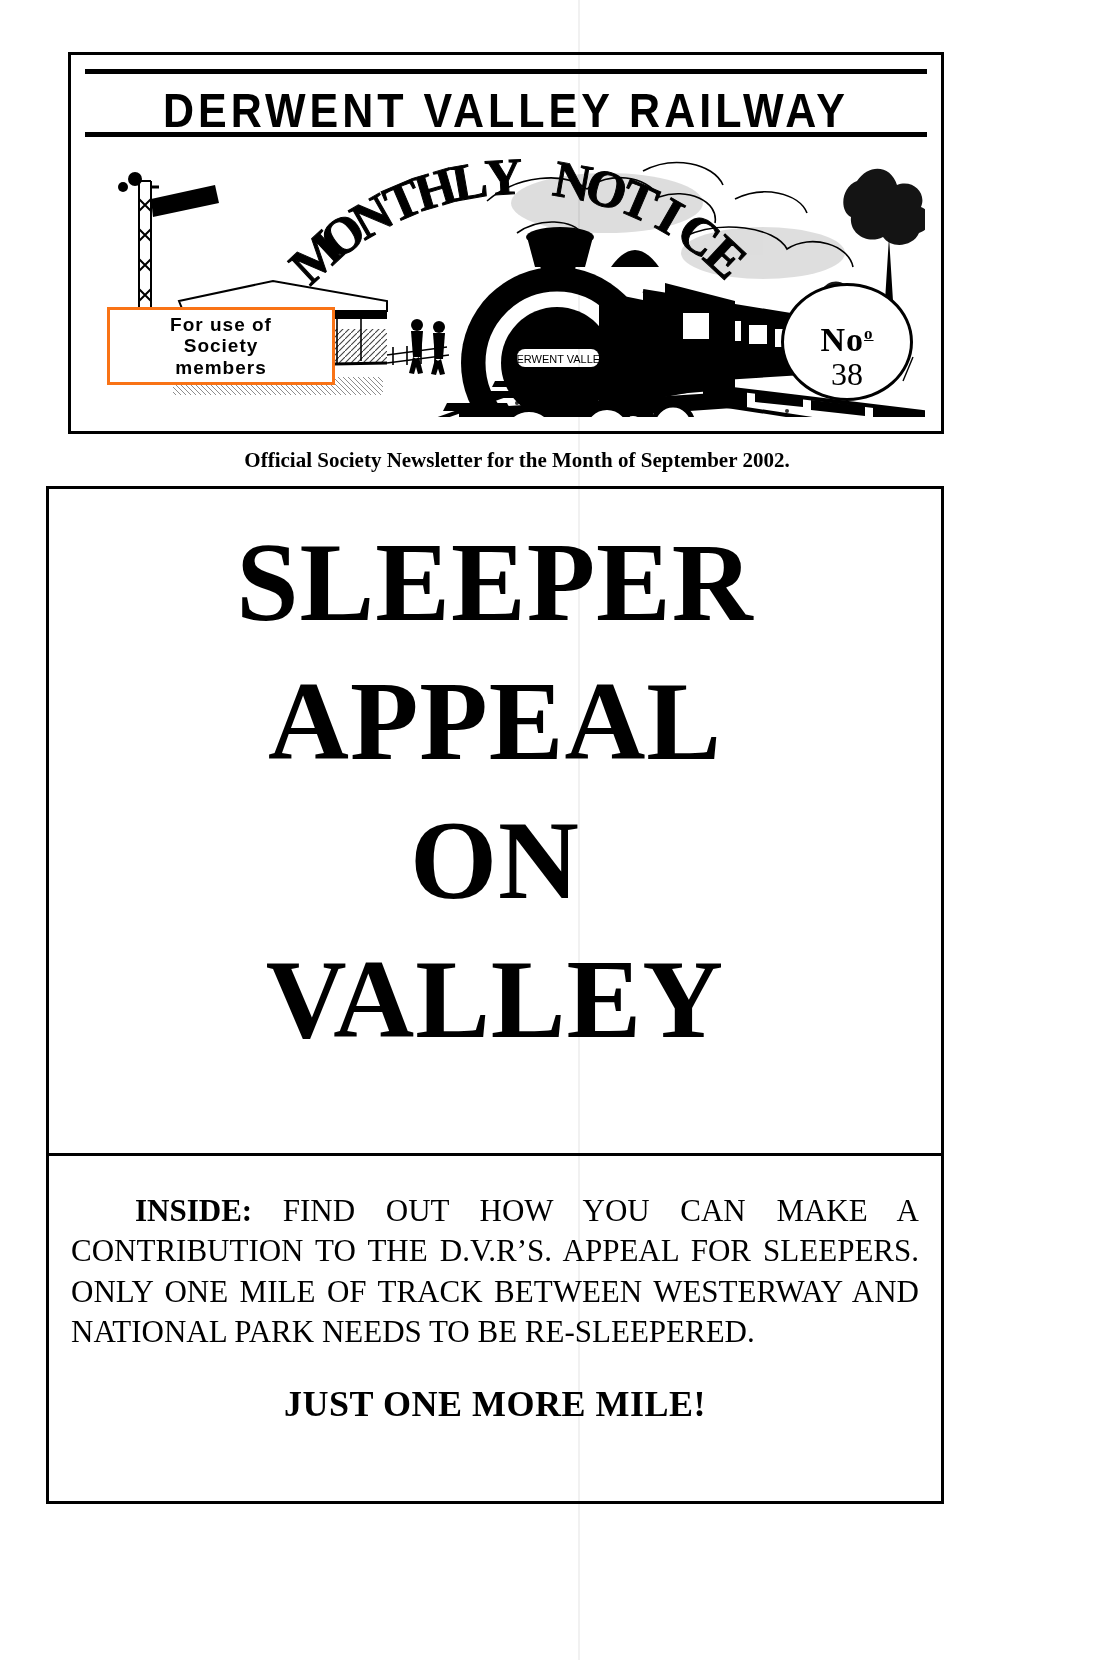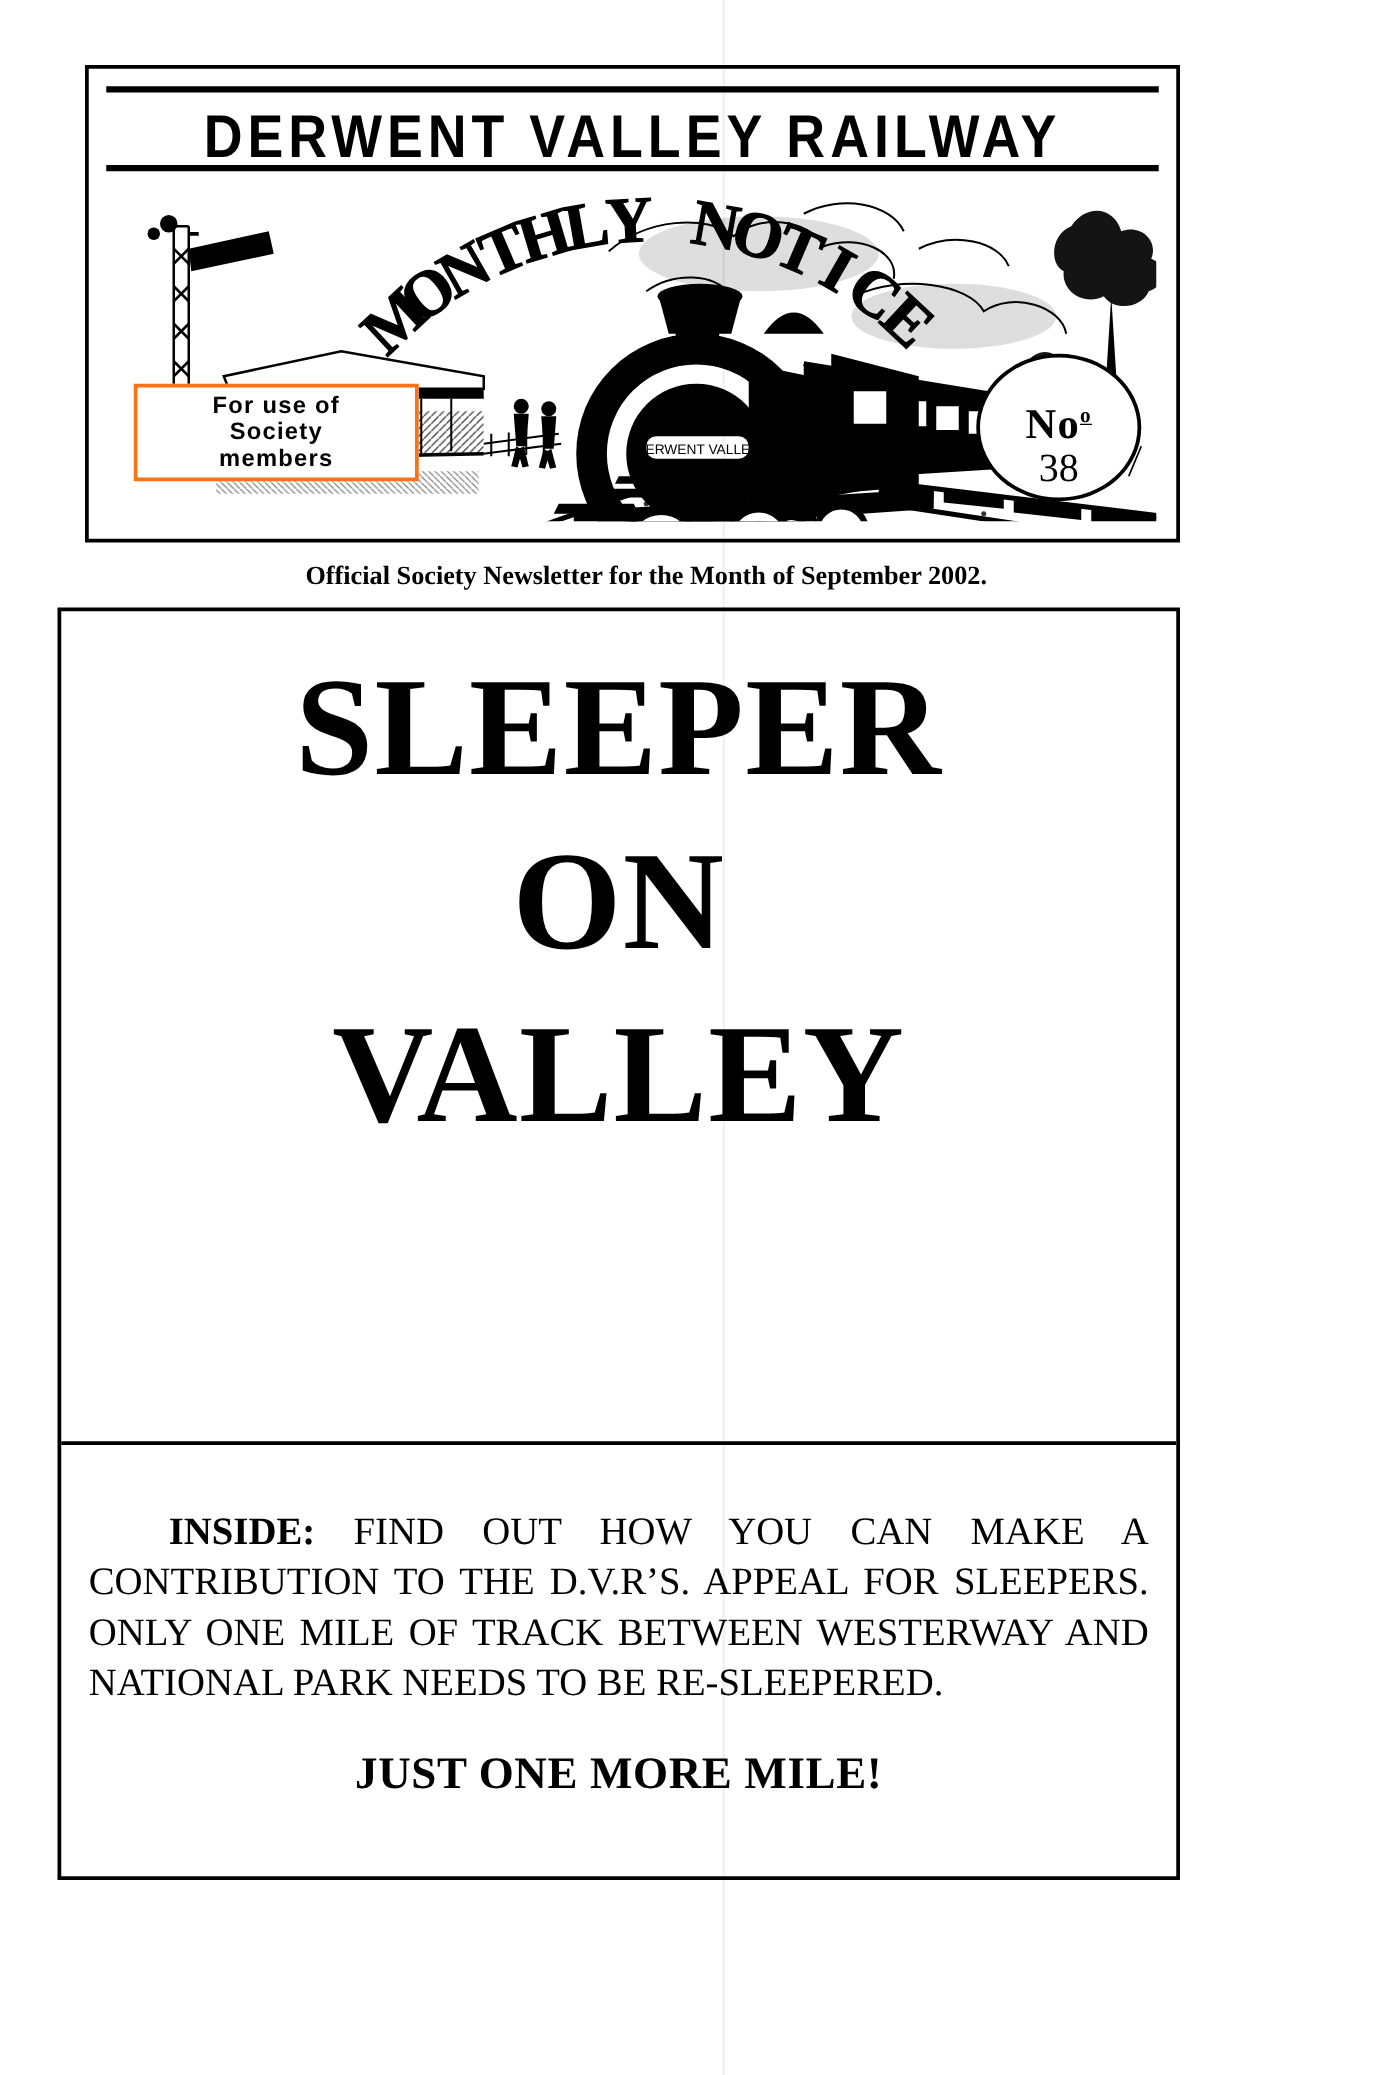--- a/index.html
+++ b/index.html
@@ -175,21 +175,21 @@
   .headline .l4 { font-size: 112px; display: block; }
 
   .inside-box {
     position: absolute;
     left: 0;
     bottom: 0;
     width: 100%;
     border-top: 3px solid #000;
     box-sizing: border-box;
     height: 348px;
-    padding: 18px 22px 0 22px;
+    padding: 4px 22px 0 22px;
   }
   .inside-par {
     font-family: "Liberation Serif", serif;
     font-size: 31px;
     line-height: 1.30;
     text-align: justify;
     text-justify: inter-word;
     text-indent: 64px;
   }
   .inside-par .lead {
@@ -437,20 +437,21 @@
     </div>
     <div class="num">38</div>
   </div>
 </div>
 
 <div class="subtitle">Official Society Newsletter for the Month of September 2002.</div>
 
 <div class="headline-box">
   <div class="headline">
     <span class="l1">SLEEPER</span>
+    <span class="l2">APPEAL</span>
     <span class="l3">ON</span>
     <span class="l4">VALLEY</span>
   </div>
 
   <div class="inside-box">
     <p class="inside-par">
       <span class="lead">INSIDE:</span><span> FIND OUT HOW YOU CAN MAKE A CONTRIBUTION TO THE D.V.R’S. APPEAL FOR SLEEPERS. ONLY ONE MILE OF TRACK BETWEEN WESTERWAY AND NATIONAL PARK NEEDS TO BE RE-SLEEPERED.</span>
     </p>
     <div class="tagline">JUST ONE MORE MILE!</div>
   </div>

